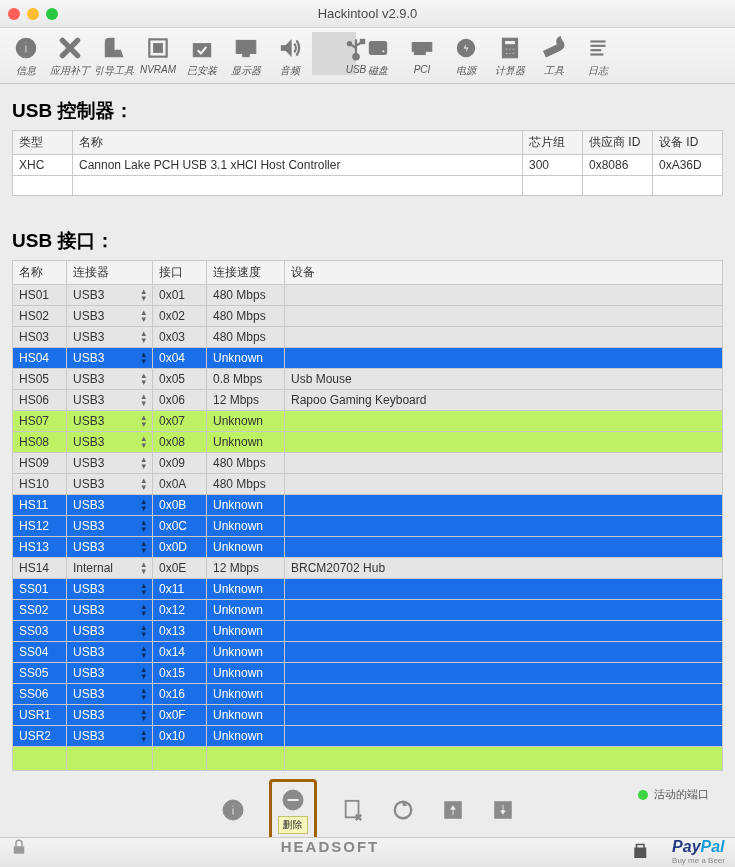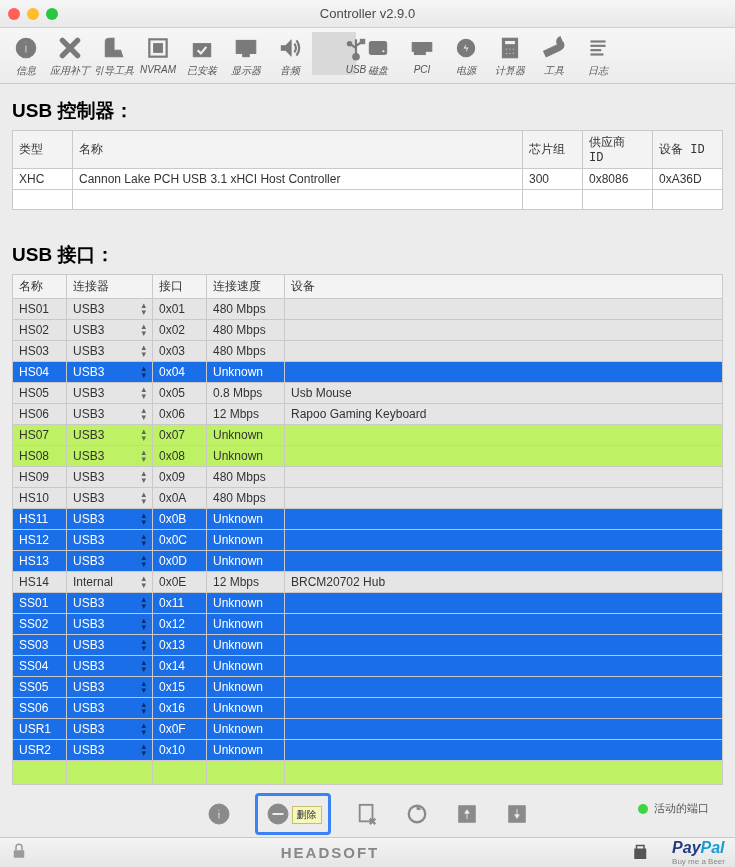--- a/index.html
+++ b/index.html
@@ -11,53 +11,53 @@
 .title { position:absolute; left:0; right:0; text-align:center; font-size:13px; color:#4a4a4a; pointer-events:none;}
 .toolbar { height: 56px; background: linear-gradient(#f6f6f6,#ececec); border-bottom:1px solid #c8c8c8; display:flex; align-items:flex-start; padding:4px 4px 0; gap:0;}
 .tbitem { display:flex; flex-direction:column; align-items:center; width:44px; gap:2px; padding-top:2px;}
 .tbitem.active { background:#d9d9d9; border-radius:0;padding-left:44px;}
 .tbicon { width:28px; height:28px; display:flex; align-items:center; justify-content:center;}
 .tbicon svg { fill:#7a7a7a; stroke:#7a7a7a; }
 .tblabel { font-size:10px; color:#555; white-space:nowrap;font-style:italic;}
 .content { background:#ececec; padding:10px 12px 6px; height: calc(867px - 28px - 56px - 30px); overflow:auto;}
 .section-title { font-size:19px; font-weight:600; color:#000000; margin:4px 0 6px;}
 table { width:100%; border-collapse:collapse; background:#fff; border:1px solid #c9c9c9; table-layout:fixed;}
-th { background:#f3f3f3; border:1px solid #c9c9c9; padding:3px 6px; text-align:left; font-weight:400; font-size:12px; color:#333;font-family:Liberation Mono, monospace;}
+th { background:#f3f3f3; border:1px solid #c9c9c9; padding:3px 6px; text-align:left; font-weight:400; font-size:12px; color:#333;}
 td { border:1px solid #c9c9c9; padding:3px 6px; font-size:12px; height:20px;}
 .dd { display:flex; justify-content:space-between; align-items:center;}
 .chev { font-size:9px; color:#666; line-height:7px;}
 .r-green td { background:#e5e5e5;}
 .r-blue td { background:#1a6fe8; color:#fff;}
 .r-blue .chev { color:#0a2d66;}
 .r-white td { background:#bef264;}
 .bottombar { display:flex; align-items:center; justify-content:center; gap:22px; padding:8px 0 2px; position:relative;}
 .bicon { width:28px; height:28px; display:flex; align-items:center; justify-content:center;}
 .bicon svg { fill:#8a8a8a; stroke:#8a8a8a;}
-.redbox { border:3px solid #3b82f6; border-radius:4px; padding:4px 6px; display:flex; flex-direction:row; align-items:center;}
+.redbox { border:3px solid #a16207; border-radius:4px; padding:4px 6px; display:flex; flex-direction:column; align-items:center;}
 .dot { width:10px; height:10px; background:#3bd641; border-radius:50%; display:inline-block; margin-right:6px;}
 .active-port { position:absolute; right:14px; top:16px; font-size:11px; color:#555; display:flex; align-items:center;}
-.footer { height:30px; background:linear-gradient(#f4f4f4,#e5e5e5); border-top:1px solid #c8c8c8; display:flex; align-items:center; justify-content:space-between; padding:0 10px;}
+.footer { height:30px; background:linear-gradient(#f4f4f4,#e5e5e5); border-top:1px solid #c8c8c8; display:flex; align-items:flex-start; justify-content:space-between; padding:0 10px;}
 .lock svg { fill:#9a9a9a;}
 .brand { font-family: Arial; letter-spacing:2px; font-size:15px; color:#888; font-weight:700;}
 .paypal { display:flex; align-items:center; gap:22px; font-family:Arial;}
 .pp-main{ font-size:16px; font-weight:700; font-style:italic;}
 .pp-pay{ color:#253b80;} .pp-pal{ color:#179bd7;}
 .pp-sub{ font-size:8px; color:#888;}
 .tooltip { font-size:10px; background:#f7f7bb; border:1px solid #c0c070; padding:1px 4px; margin-top:2px;}
 </style>
 </head>
 <body>
 
 <div class="titlebar">
   <div class="traffic">
     <div class="light red"></div>
     <div class="light yellow"></div>
     <div class="light green"></div>
   </div>
-  <div class="title">Controller v2.9.0</div>
+  <div class="title">Hackintool v2.9.0</div>
 </div>
 
 <div class="toolbar" id="toolbar">
     <div class="tbitem">
       <div class="tbicon">
         <svg viewBox="0 0 24 24" width="26" height="26">
           <circle cx="12" cy="12" r="9" fill="#7a7a7a"></circle>
           <text x="12" y="17" text-anchor="middle" fill="#f0f0f0" font-size="13" font-weight="bold">i</text>
         </svg>
       </div>

